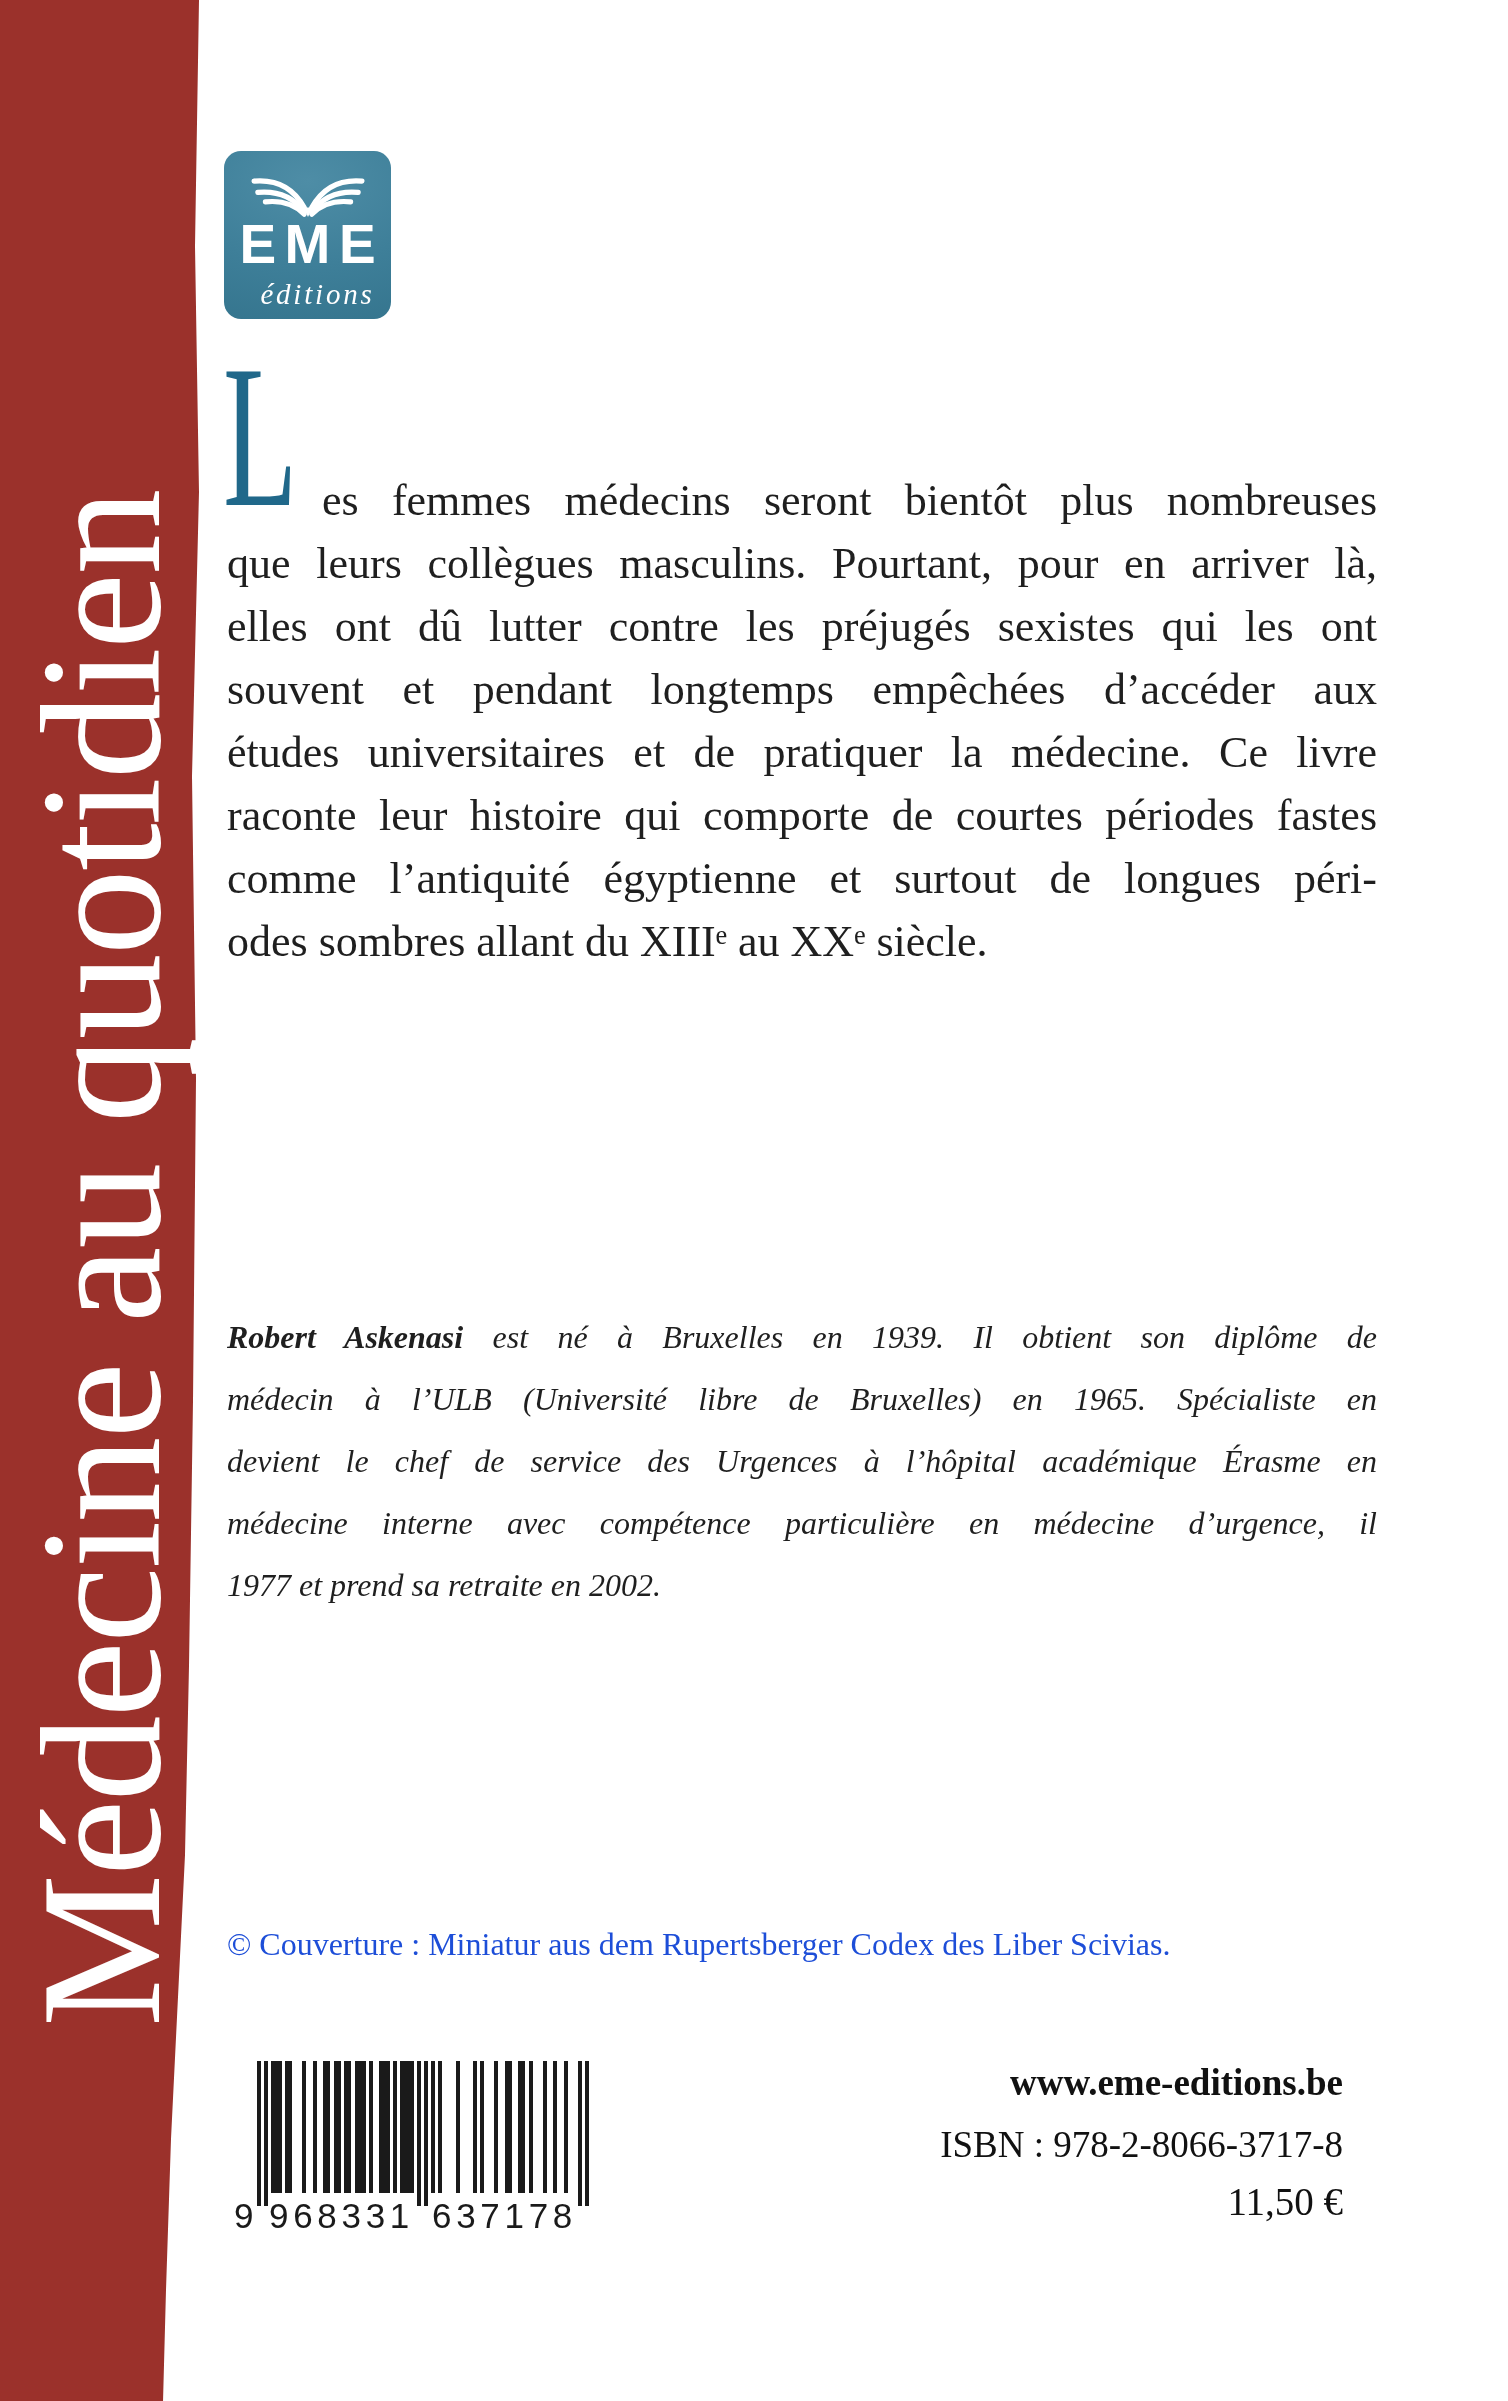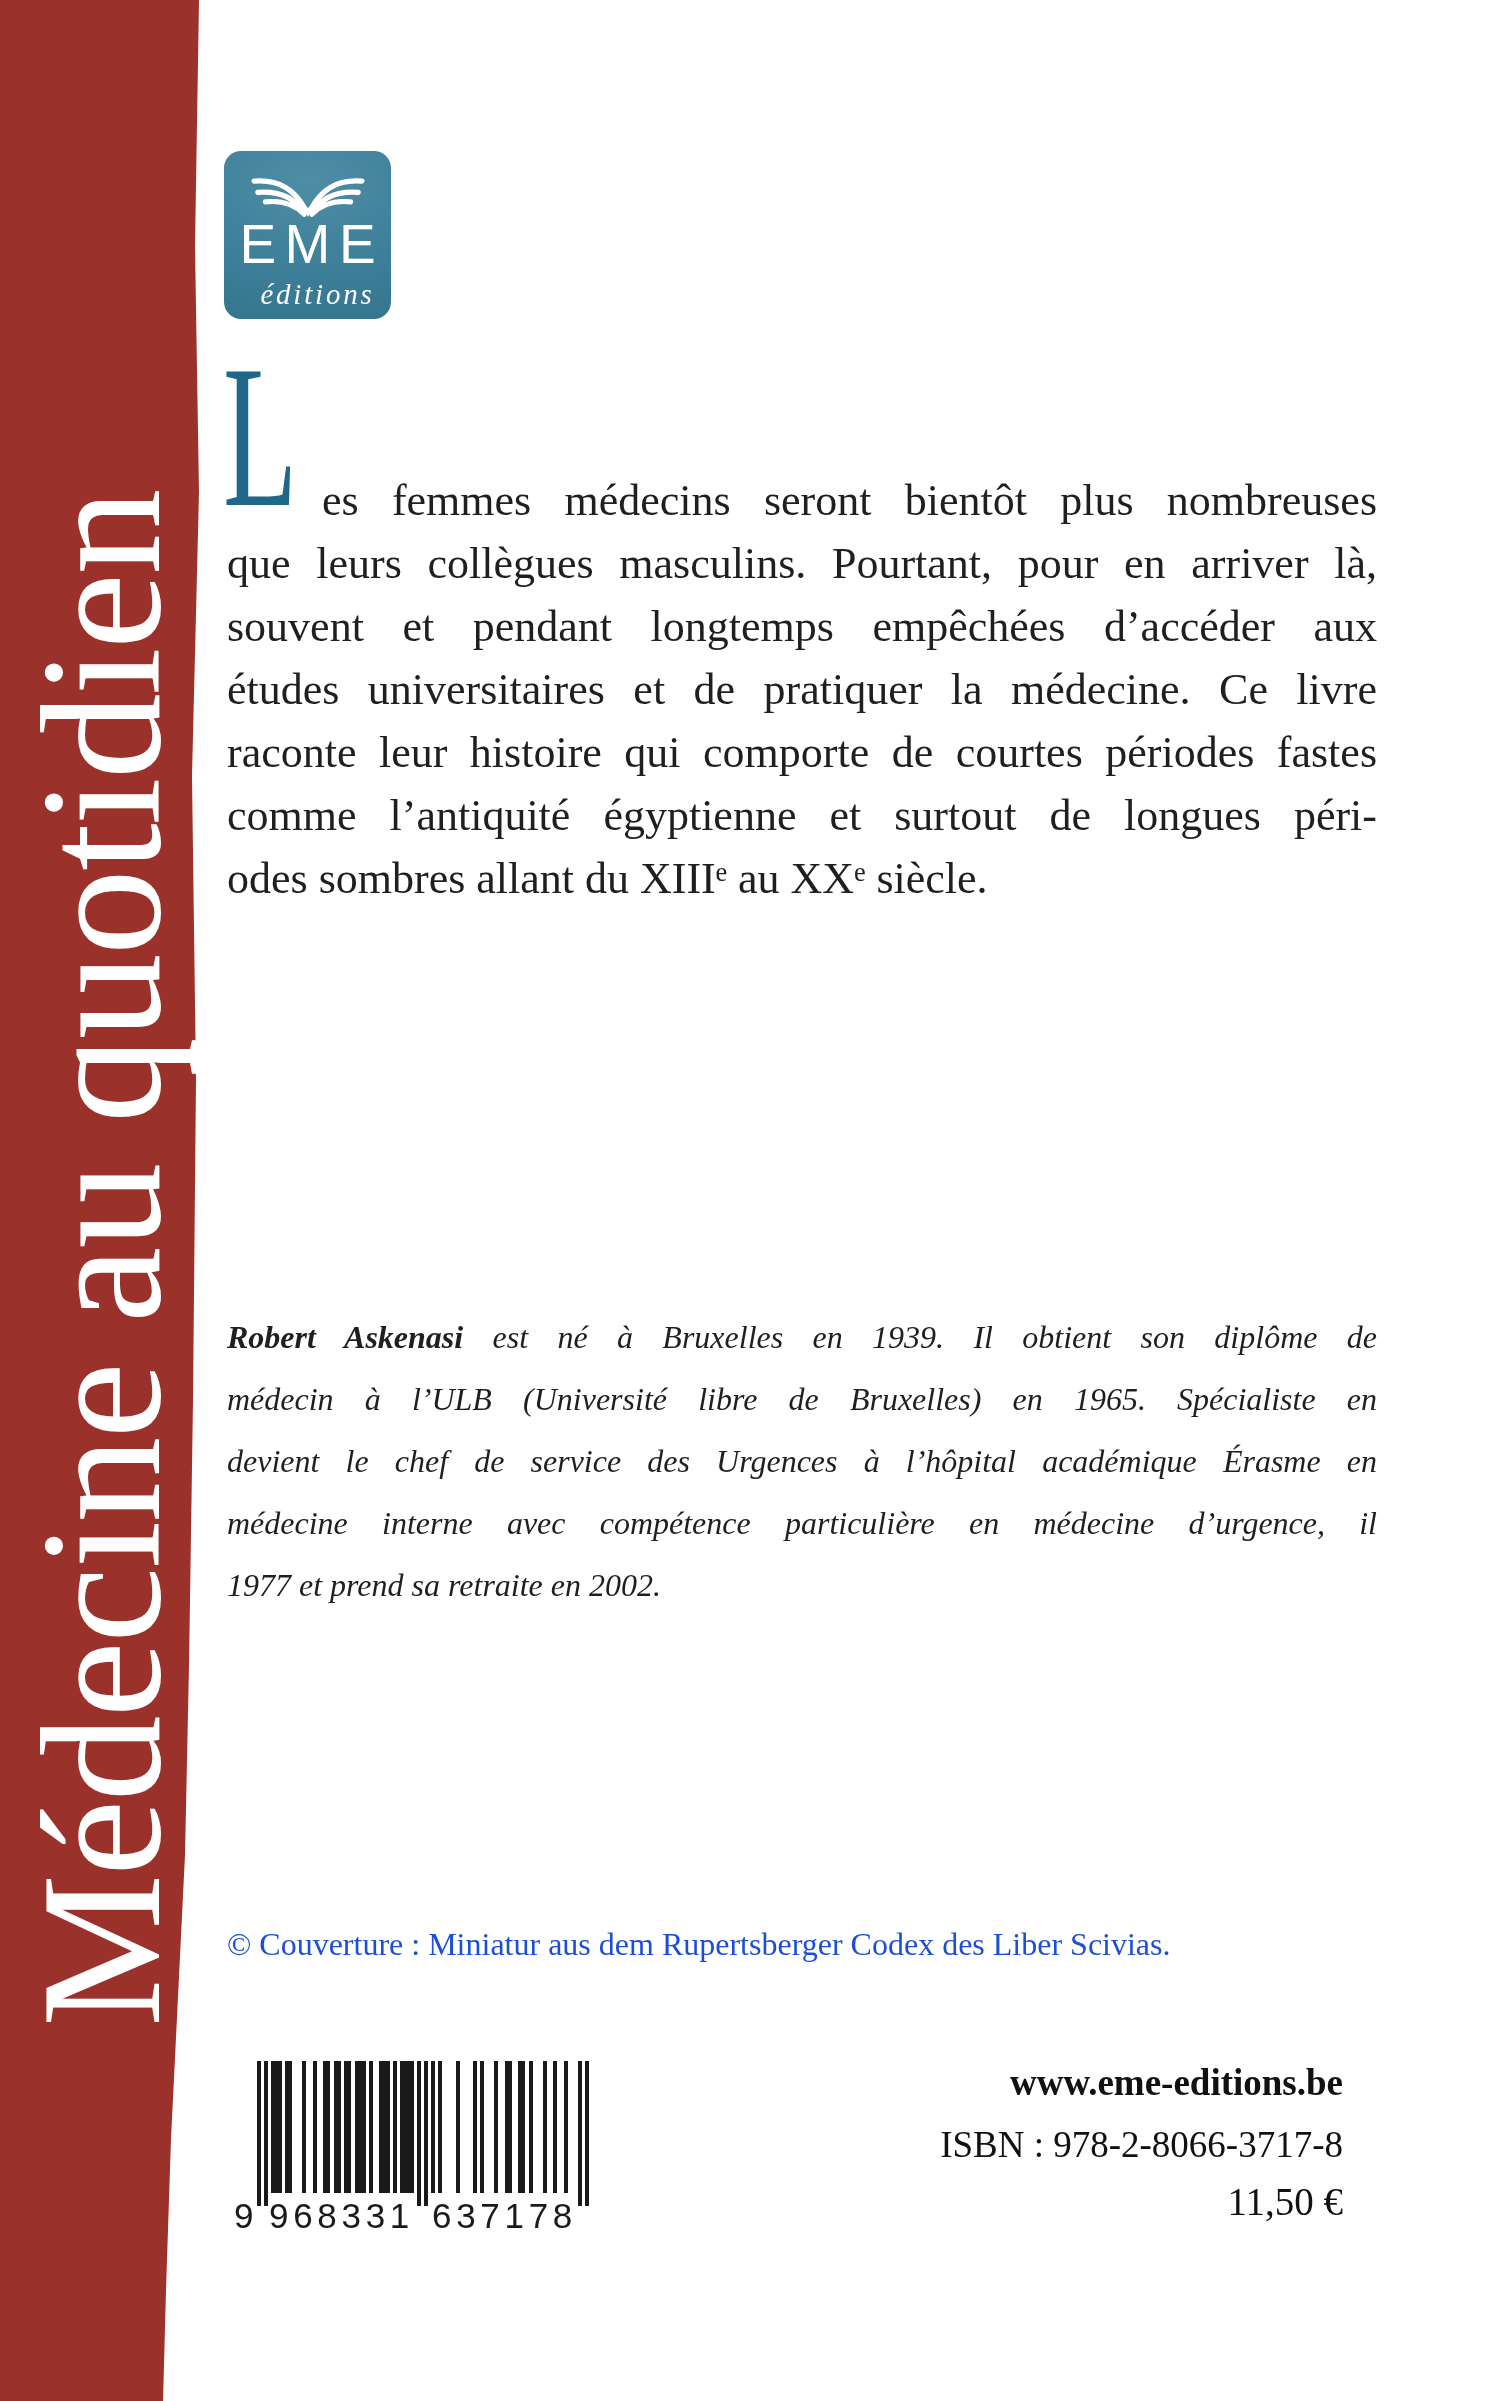--- a/index.html
+++ b/index.html
@@ -38,21 +38,21 @@
   
   .logo{
     position:absolute;left:224px;top:151px;width:167px;height:168px;
     border-radius:17px;
     background:radial-gradient(ellipse 140% 90% at 50% 18%,#4e8da6 0%,var(--logo-teal) 55%,#35758e 100%);
   }
   .logo-book{position:absolute;left:50%;top:13.2px;transform:translateX(-50%);}
   .logo-word{
     position:absolute;left:0;right:0;top:61px;text-align:center;
     color:#fff;font-family:"Liberation Sans",sans-serif;
-    font-size:55px;font-weight:400;letter-spacing:8.5px;text-indent:8.5px;
+    font-size:55px;font-weight:700;letter-spacing:8.5px;text-indent:8.5px;
   }
   .logo-sub{
     position:absolute;left:0;right:0;bottom:7.6px;text-align:center;
     color:#fff;font-family:"Liberation Serif",serif;font-style:italic;
     font-size:29px;letter-spacing:2.8px;margin-left:20px;
   }
 
   
   .dropcap{
     position:absolute;left:223px;top:335px;
@@ -123,20 +123,21 @@
     </svg>
     <div class="logo-word">EME</div>
     <div class="logo-sub">éditions</div>
   </div>
 
   <div class="dropcap">L</div>
 
   <div class="lead">
     <div class="jline first">es femmes médecins seront bientôt plus nombreuses</div>
     <div class="jline">que leurs collègues masculins. Pourtant, pour en arriver là,</div>
+    <div class="jline">elles ont dû lutter contre les préjugés sexistes qui les ont</div>
     <div class="jline">souvent et pendant longtemps empêchées d’accéder aux</div>
     <div class="jline">études universitaires et de pratiquer la médecine. Ce livre</div>
     <div class="jline">raconte leur histoire qui comporte de courtes périodes fastes</div>
     <div class="jline">comme l’antiquité égyptienne et surtout de longues péri-</div>
     <div class="jline last">odes sombres allant du XIIIᵉ au XXᵉ siècle.</div>
   </div>
 
   <div class="bio">
     <div class="jline"><span class="bio-author">Robert Askenasi</span><span> est né à Bruxelles en 1939. Il obtient son diplôme de</span></div>
     <div class="jline">médecin à l’ULB (Université libre de Bruxelles) en 1965. Spécialiste en</div>

